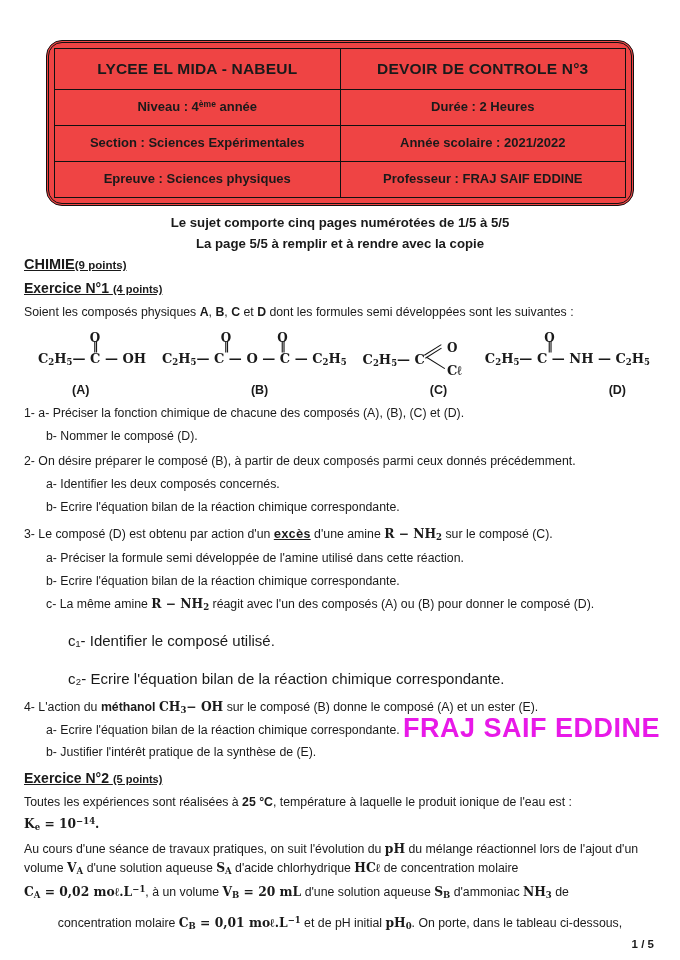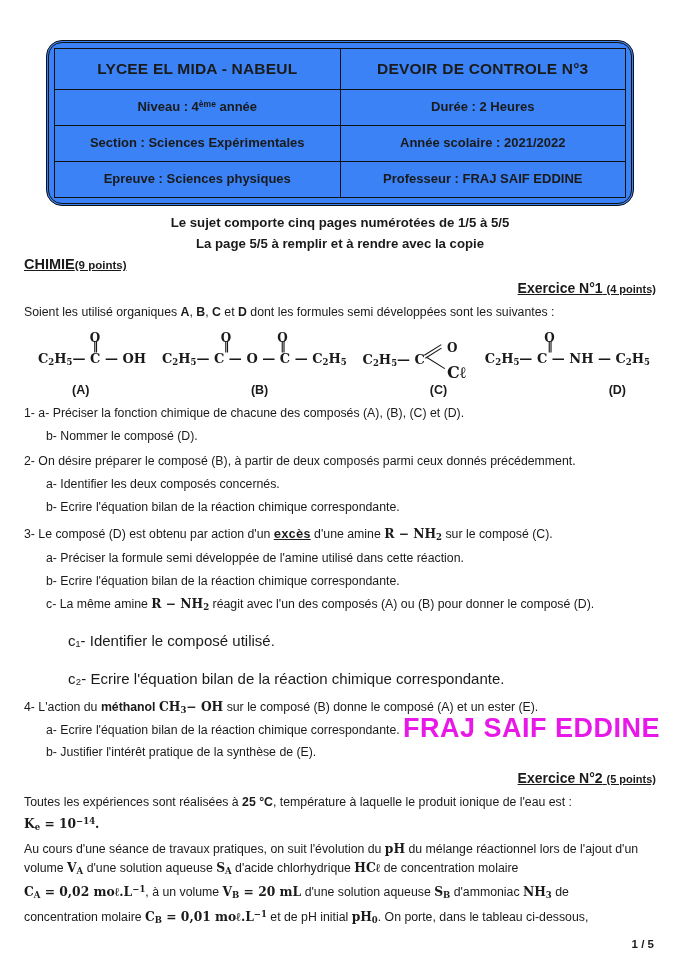--- a/index.html
+++ b/index.html
@@ -22,21 +22,21 @@
     box-sizing: border-box;
     padding: 14px 24px 8px 24px;
   }
 
   
   .header-wrap {
     border: 3px double #111;
     border-radius: 16px;
     padding: 5px;
     margin: 26px 22px 0 22px;
-    background: #3b82f6;
+    background: #ef4444;
   }
   .header-table {
     width: 100%;
     border-collapse: collapse;
     table-layout: fixed;
   }
   .header-table td {
     border: 1px solid #111;
     text-align: center;
     padding: 5px 4px;
@@ -75,21 +75,20 @@
     text-decoration: none;
     font-weight: bold;
   }
 
   
   .exo-title {
     font-weight: bold;
     font-size: 14px;
     text-decoration: underline;
     margin-top: 8px;
-    text-align: right;
   }
   .exo-title .pts {
     font-size: 11px;
     text-decoration: none;
   }
   .para {
     font-size: 12.3px;
     margin-top: 7px;
     line-height: 1.5;
   }
@@ -146,21 +145,21 @@
     position: relative;
     vertical-align: middle;
     width: 44px;
     height: 34px;
     text-align: left;
   }
   .fml-c .o-up {
     position: absolute; left: 22px; top: -2px; font-size: 12px;
   }
   .fml-c .cl-dn {
-    position: absolute; left: 22px; top: 20px; font-size: 16px;
+    position: absolute; left: 22px; top: 20px; font-size: 13px;
   }
   .fml-c .bond-up {
     position: absolute; left: 2px; top: 11px; width: 20px; height: 10px;
     border-top: 1.3px solid #111;
     transform: rotate(-32deg);
     transform-origin: left center;
   }
   .fml-c .bond-up2 {
     position: absolute; left: 3px; top: 14px; width: 19px; height: 10px;
     border-top: 1.3px solid #111;
@@ -231,21 +230,21 @@
   <div class="chimie-line">
     <span>CHIMIE</span><span class="pts">(9 points)</span>
   </div>
 
   <div class="exo-title">
     <span>Exercice N°1</span>
     <span class="pts">(4 points)</span>
   </div>
 
   <div class="para">
-    <span>Soient les utilisé organiques </span><b>A</b><span>, </span><b>B</b><span>, </span><b>C</b><span> et </span><b>D</b><span> dont les formules semi développées sont les suivantes :</span>
+    <span>Soient les composés physiques </span><b>A</b><span>, </span><b>B</b><span>, </span><b>C</b><span> et </span><b>D</b><span> dont les formules semi développées sont les suivantes :</span>
   </div>
 
   <div class="formulas">
 
     <div class="fml">
       <div class="top-o" style="margin-left:6px;">O</div>
       <div class="dbl" style="margin-left:6px;">‖</div>
       <div class="chain">C<sub>2</sub>H<sub>5</sub>— C — OH</div>
     </div>
 
@@ -315,21 +314,21 @@
   </div>
 
   <div class="para">
     <span>Au cours d'une séance de travaux pratiques, on suit l'évolution du </span><b class="math">pH</b><span> du mélange réactionnel lors de l'ajout d'un volume </span><b class="math">V<sub>A</sub></b><span> d'une solution aqueuse </span><b class="math">S<sub>A</sub></b><span> d'acide chlorhydrique </span><b class="math">HCℓ</b><span> de concentration molaire</span>
   </div>
 
   <div class="para" style="margin-top:5px;">
     <b class="math">C<sub>A</sub> = 0,02 moℓ.L<sup>−1</sup></b><span>, à un volume </span><b class="math">V<sub>B</sub> = 20 mL</b><span> d'une solution aqueuse </span><b class="math">S<sub>B</sub></b><span> d'ammoniac </span><b class="math">NH<sub>3</sub></b><span> de</span>
   </div>
 
-  <div class="para" style="margin-top:7px;">
+  <div class="para" style="margin-top:13px;text-align:center;">
     <span>concentration molaire </span><b class="math">C<sub>B</sub> = 0,01 moℓ.L<sup>−1</sup></b><span> et de pH initial </span><b class="math">pH<sub>0</sub></b><span>. On porte, dans le tableau ci-dessous,</span>
   </div>
 
 
   <div class="watermark">FRAJ SAIF EDDINE</div>
 
   <div class="footer">1 / 5</div>
 
 </div>
 

